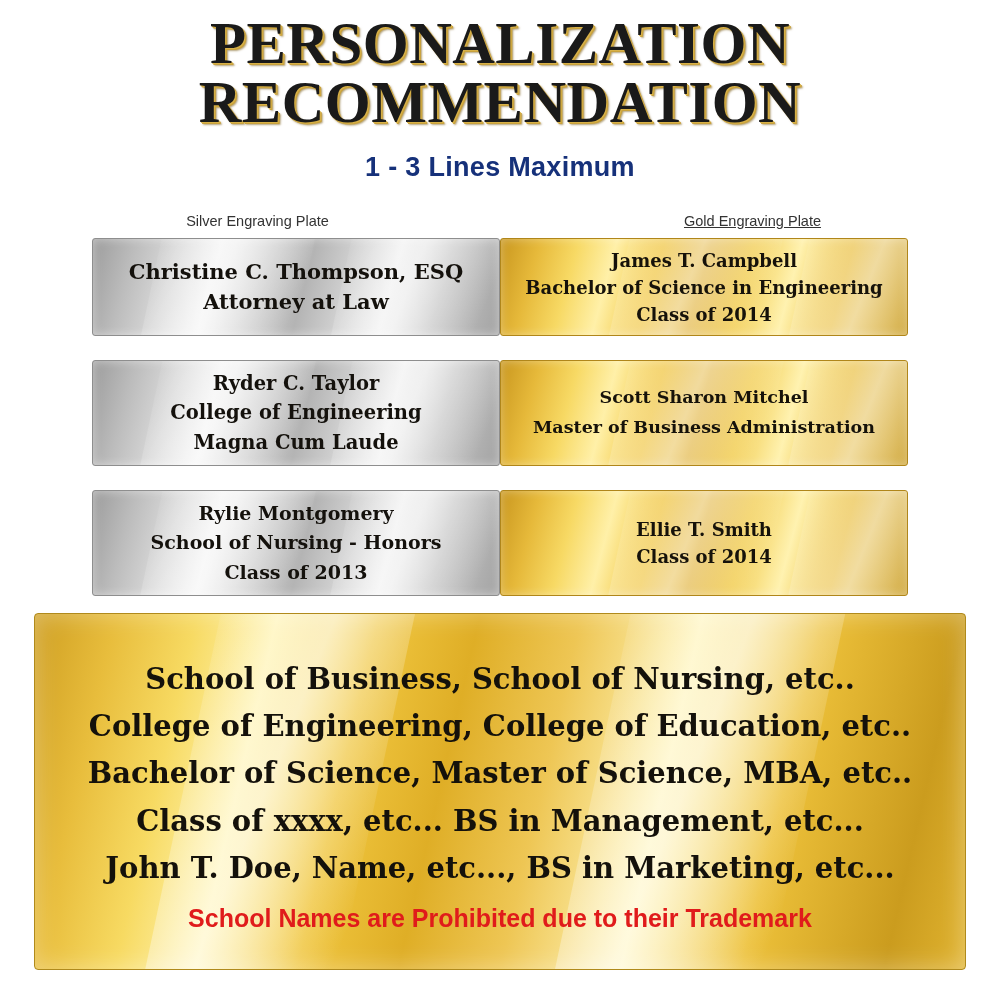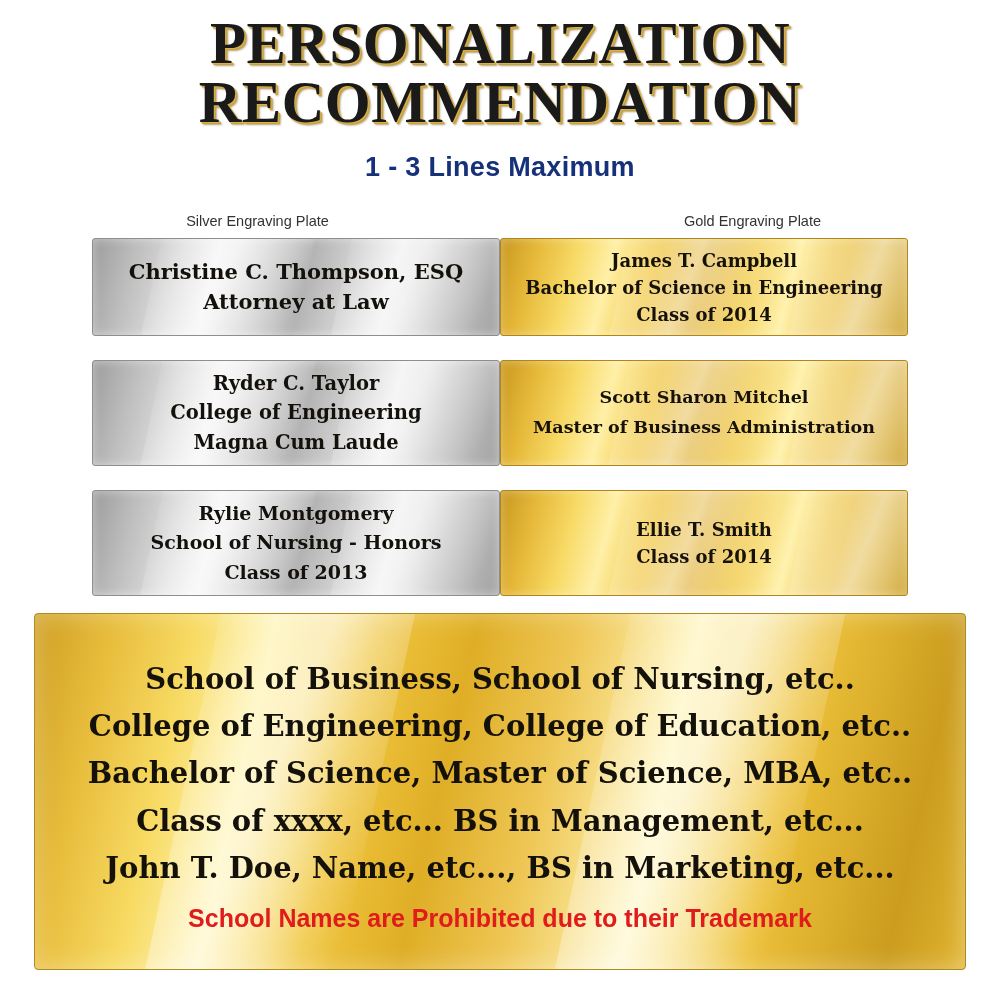--- a/index.html
+++ b/index.html
@@ -46,21 +46,21 @@
     display: flex;
     margin-top: 30px;
   }
   .col-head {
     flex: 1;
     text-align: center;
     font-size: 14.5px;
     color: #333;
   }
   .col-head.left  { padding-left: 10px; }
-  .col-head.right { padding-right: 0; }
+  .col-head.right { padding-right: 0; text-decoration: underline; }
 
   
   .plate-grid {
     margin-top: 9px;
     display: flex;
     flex-direction: column;
     gap: 24px;
   }
   .plate-row {
     display: flex;

